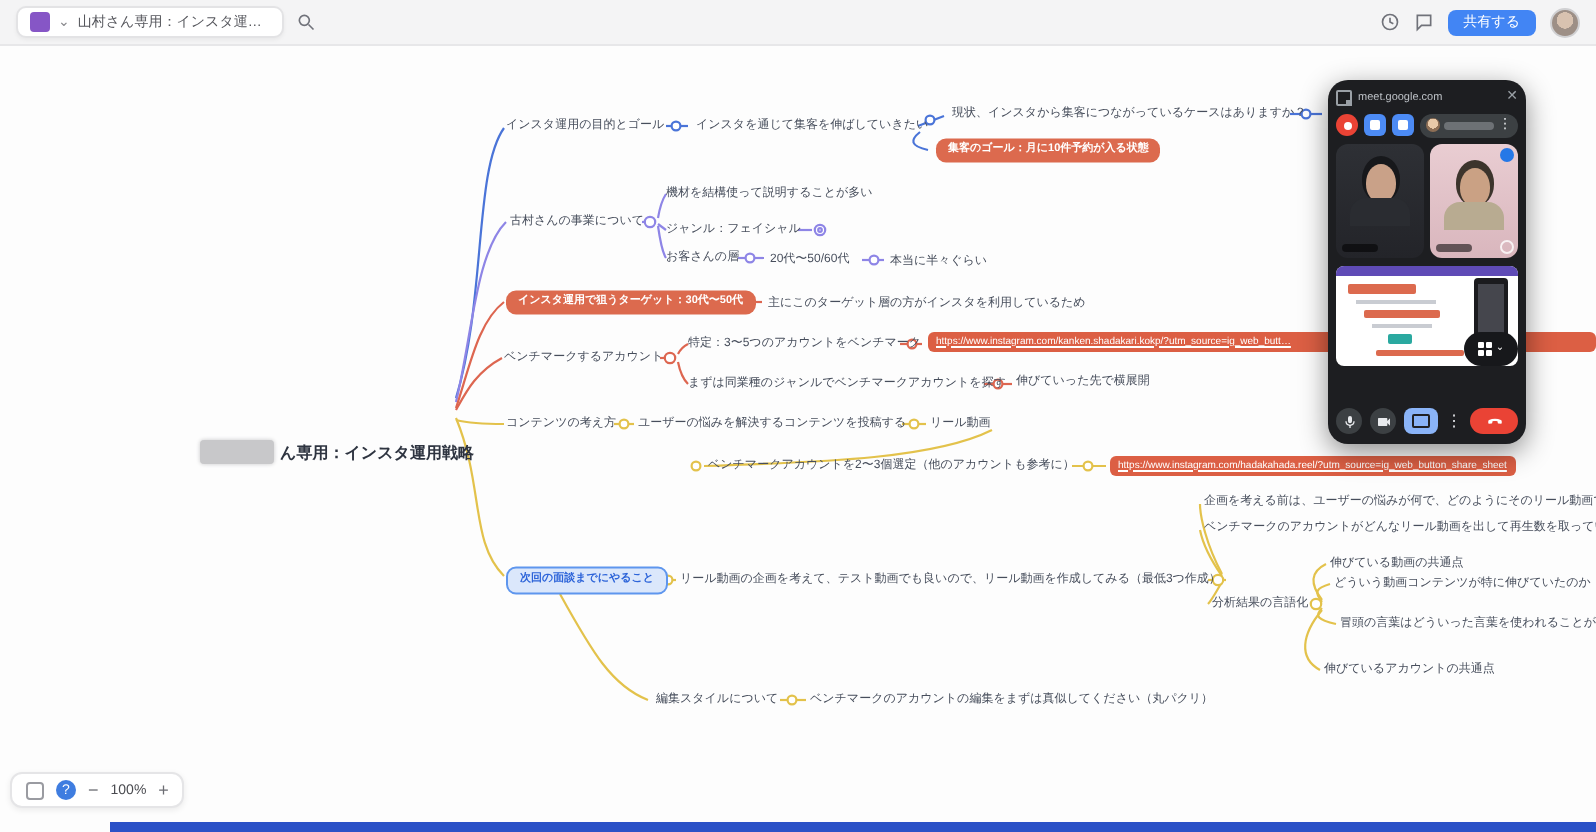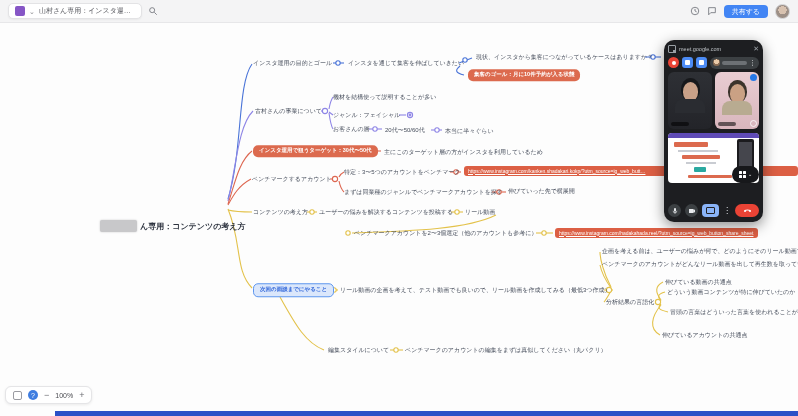--- a/index.html
+++ b/index.html
@@ -203,21 +203,21 @@
     <circle class="ring ry" cx="348" cy="233" r="2.2"></circle>
     <circle class="ring ry" cx="544" cy="233" r="2.2"></circle>
     <circle class="ring ry" cx="334" cy="290" r="2.2"></circle>
     <circle class="ring ry" cx="609" cy="290" r="2.6"></circle>
     <circle class="ring ry" cx="658" cy="302" r="2.6"></circle>
     <circle class="ring ry" cx="396" cy="350" r="2.2"></circle>
   </svg>
 
   <div class="root-node">
     <span class="redact"></span>
-    <span class="root-label">ん専用：コンテンツの考え方</span>
+    <span class="root-label">ん専用：インスタ運用戦略</span>
   </div>
 
   <div id="nodes">
       <div class="node text br-blue" style="left: 253px; top: 41px;">インスタ運用の目的とゴール</div>
       <div class="node text br-blue" style="left: 348px; top: 41px;">インスタを通じて集客を伸ばしていきたい</div>
       <div class="node text br-blue" style="left: 476px; top: 35px;">現状、インスタから集客につながっているケースはありますか？</div>
       <div class="node badge-red" style="left: 468px; top: 53px;">集客のゴール：月に10件予約が入る状態</div>
       <div class="node text br-purple" style="left: 255px; top: 89px;">古村さんの事業について</div>
       <div class="node text br-purple" style="left: 333px; top: 75px;">機材を結構使って説明することが多い</div>
       <div class="node text br-purple" style="left: 333px; top: 93px;">ジャンル：フェイシャル</div>

